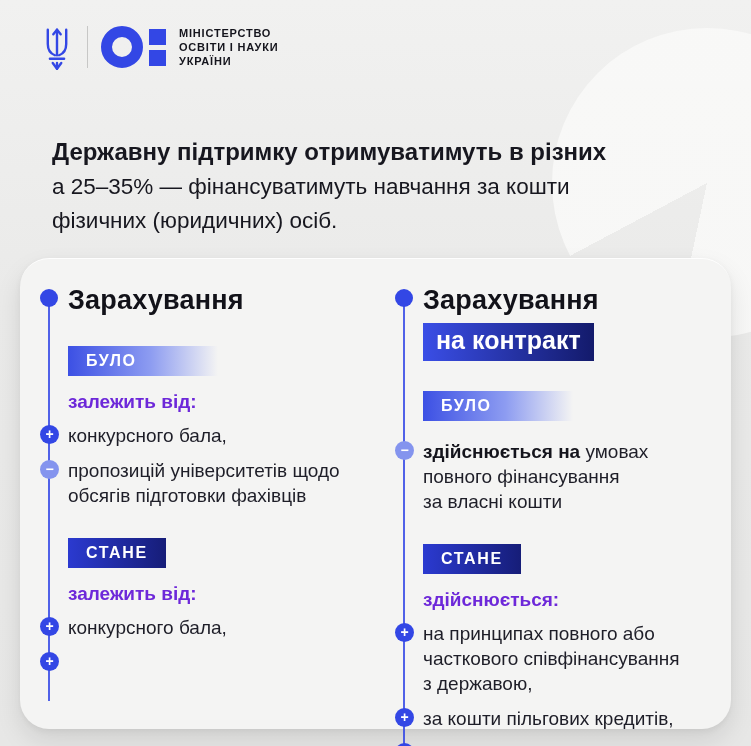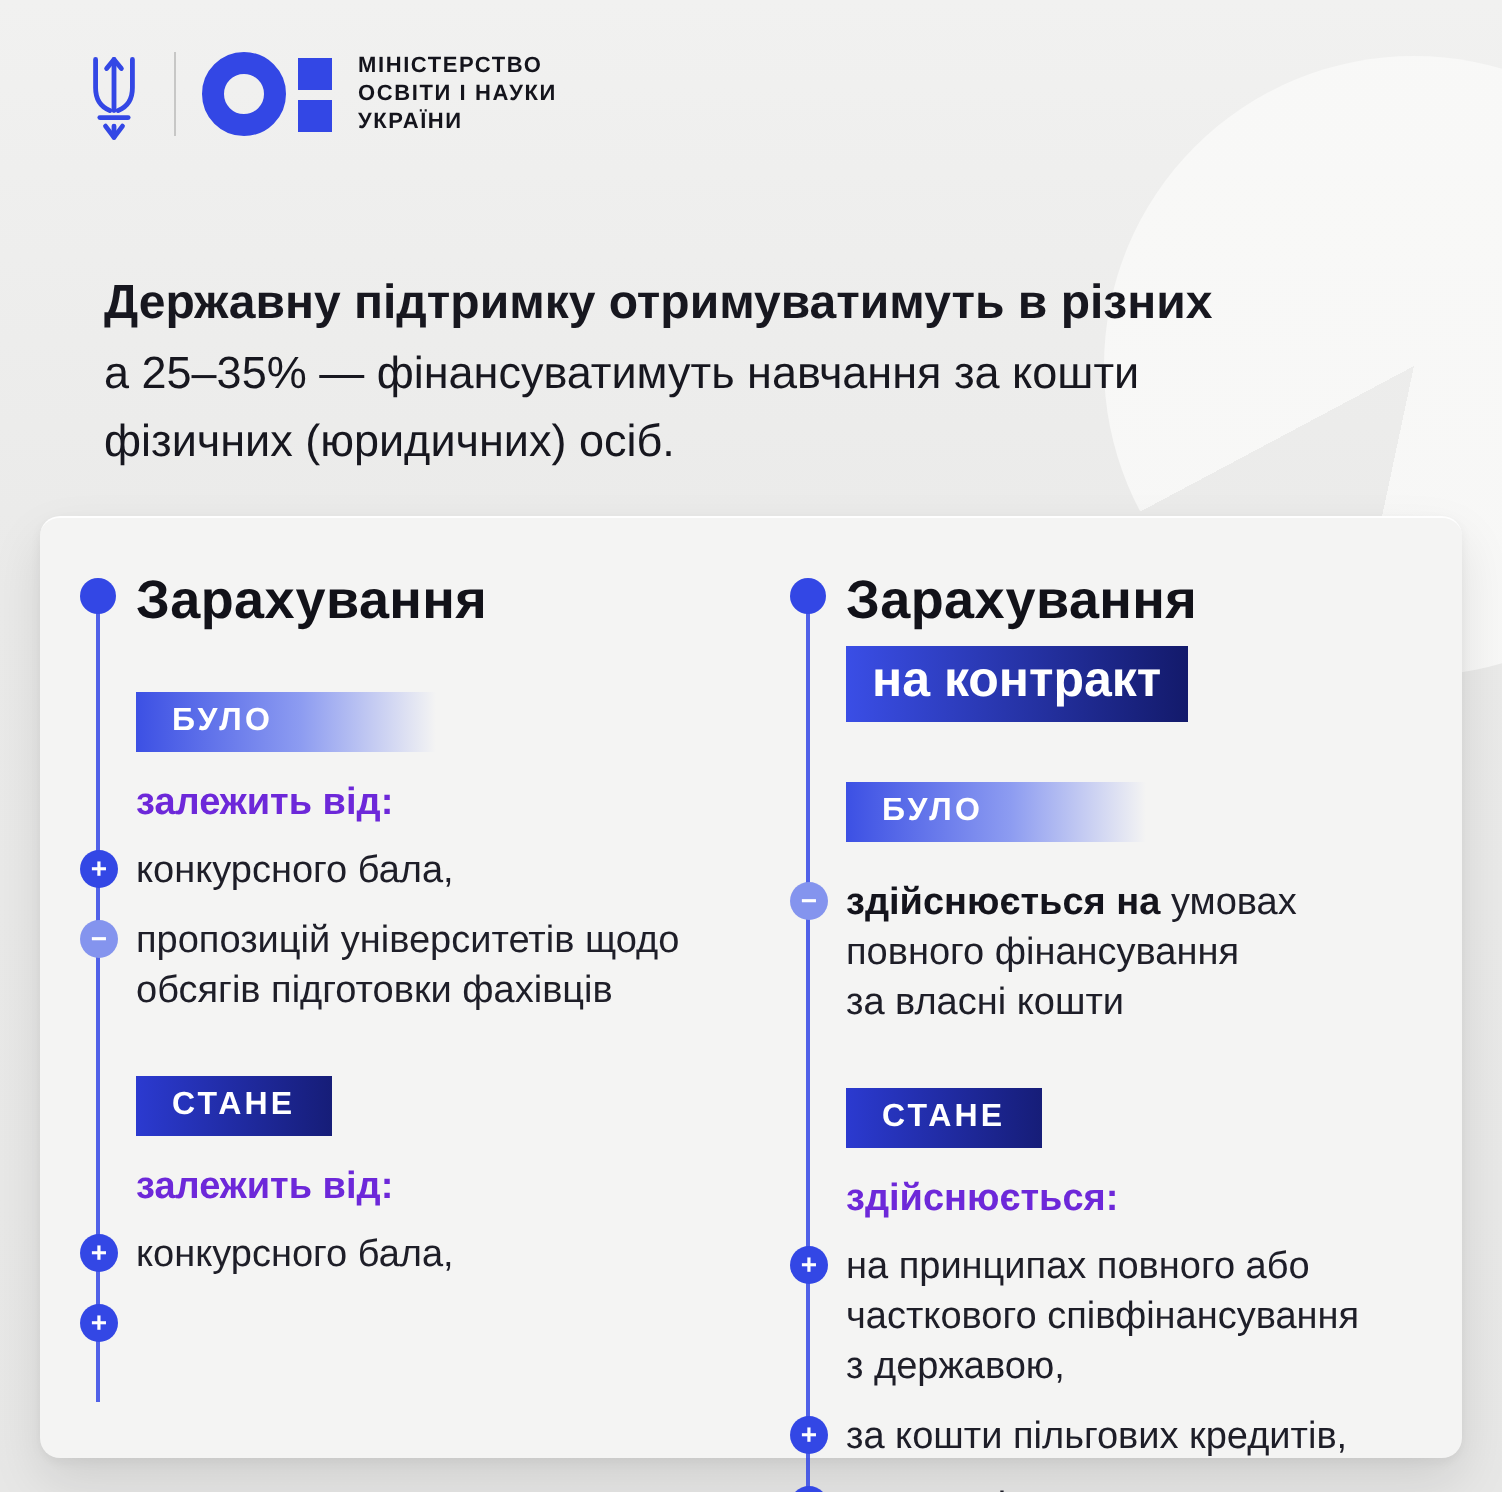--- a/index.html
+++ b/index.html
@@ -23,21 +23,21 @@
   .o-colon{display:flex; flex-direction:column; gap:5px;}
   .o-sq{width:17px; height:16px; background:var(--blue);}
   .ministry{font-size:11px; font-weight:bold; letter-spacing:.8px; line-height:14px; color:#14141c;}
   
   .intro{position:absolute; left:52px; top:99px; width:640px;margin-top:36px;}
   .intro-line{font-size:22.5px; line-height:34.5px; color:#17171f;}
   .intro-line.b{font-weight:bold; font-size:24px;}
   
   .card{
     position:absolute; left:20px; top:258px; width:711px; height:470px;
-    background:#f4f4f3; border-radius:10px;
+    background:#f4f4f3; border-radius:29px;
     border-top:1px solid rgba(255,255,255,.9);
     box-shadow:0 12px 26px rgba(0,0,0,.10), 0 2px 6px rgba(0,0,0,.05);
   }
   .col{position:absolute; top:26px; width:332px; min-height:430px; padding-left:28px; box-sizing:border-box;}
   .col.c0{left:20px;}
   .col.c1{left:375px;}
   .tl-line{position:absolute; left:8px; top:10px; bottom:14px; width:2px; background:var(--blue); opacity:.85;}
   .tl-dot{position:absolute; left:0; top:4px; width:18px; height:18px; border-radius:50%; background:var(--blue);}
   .col-title{font-size:27px; font-weight:bold; color:#121219; letter-spacing:.2px;}
   .col-badge{

